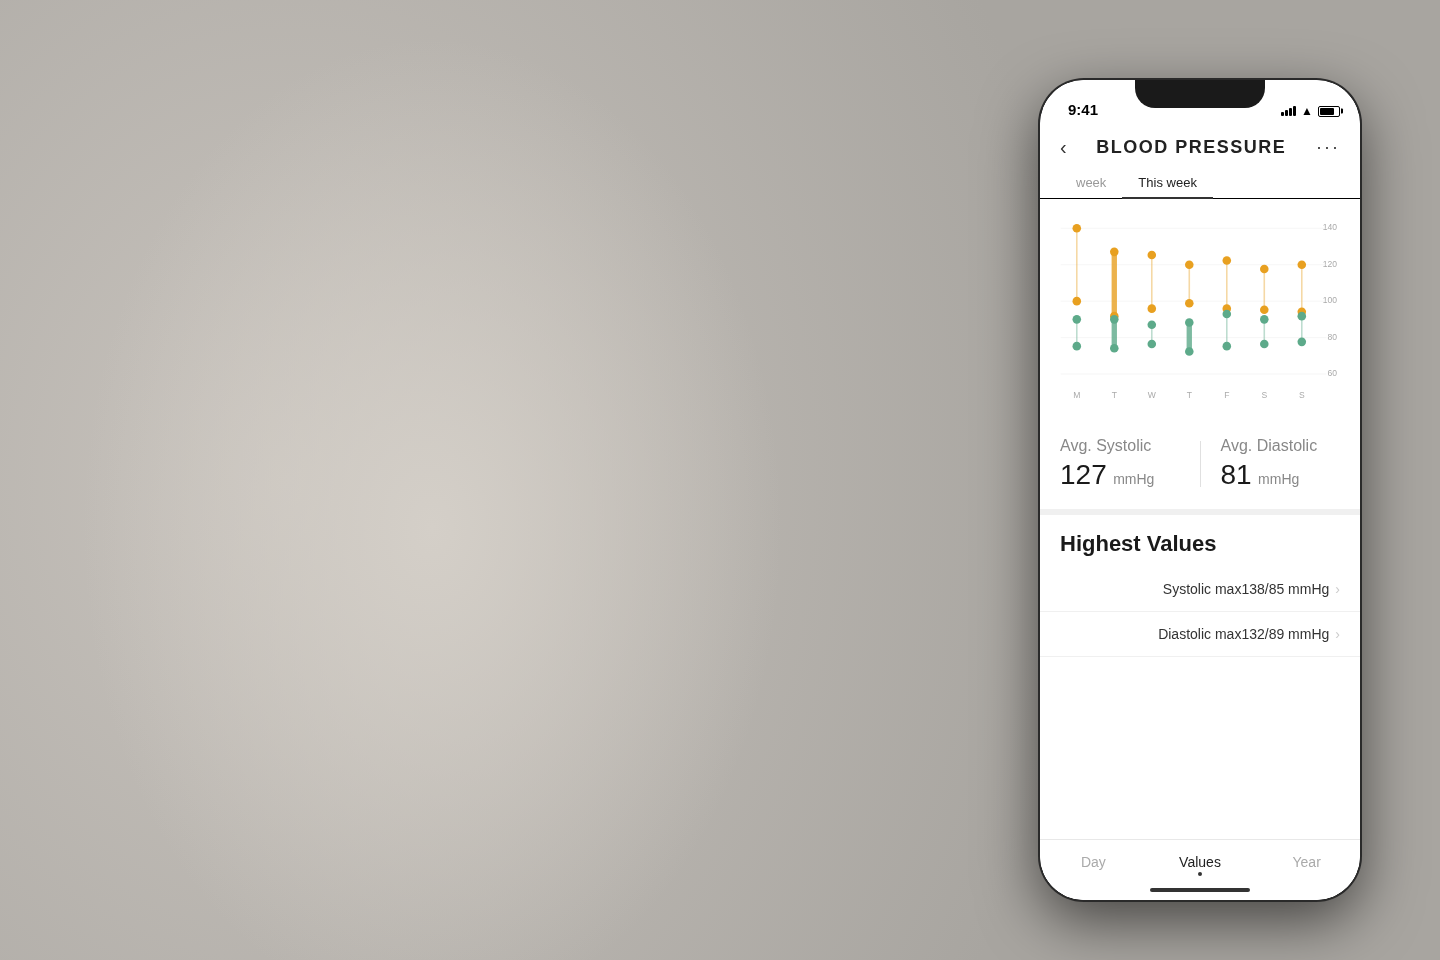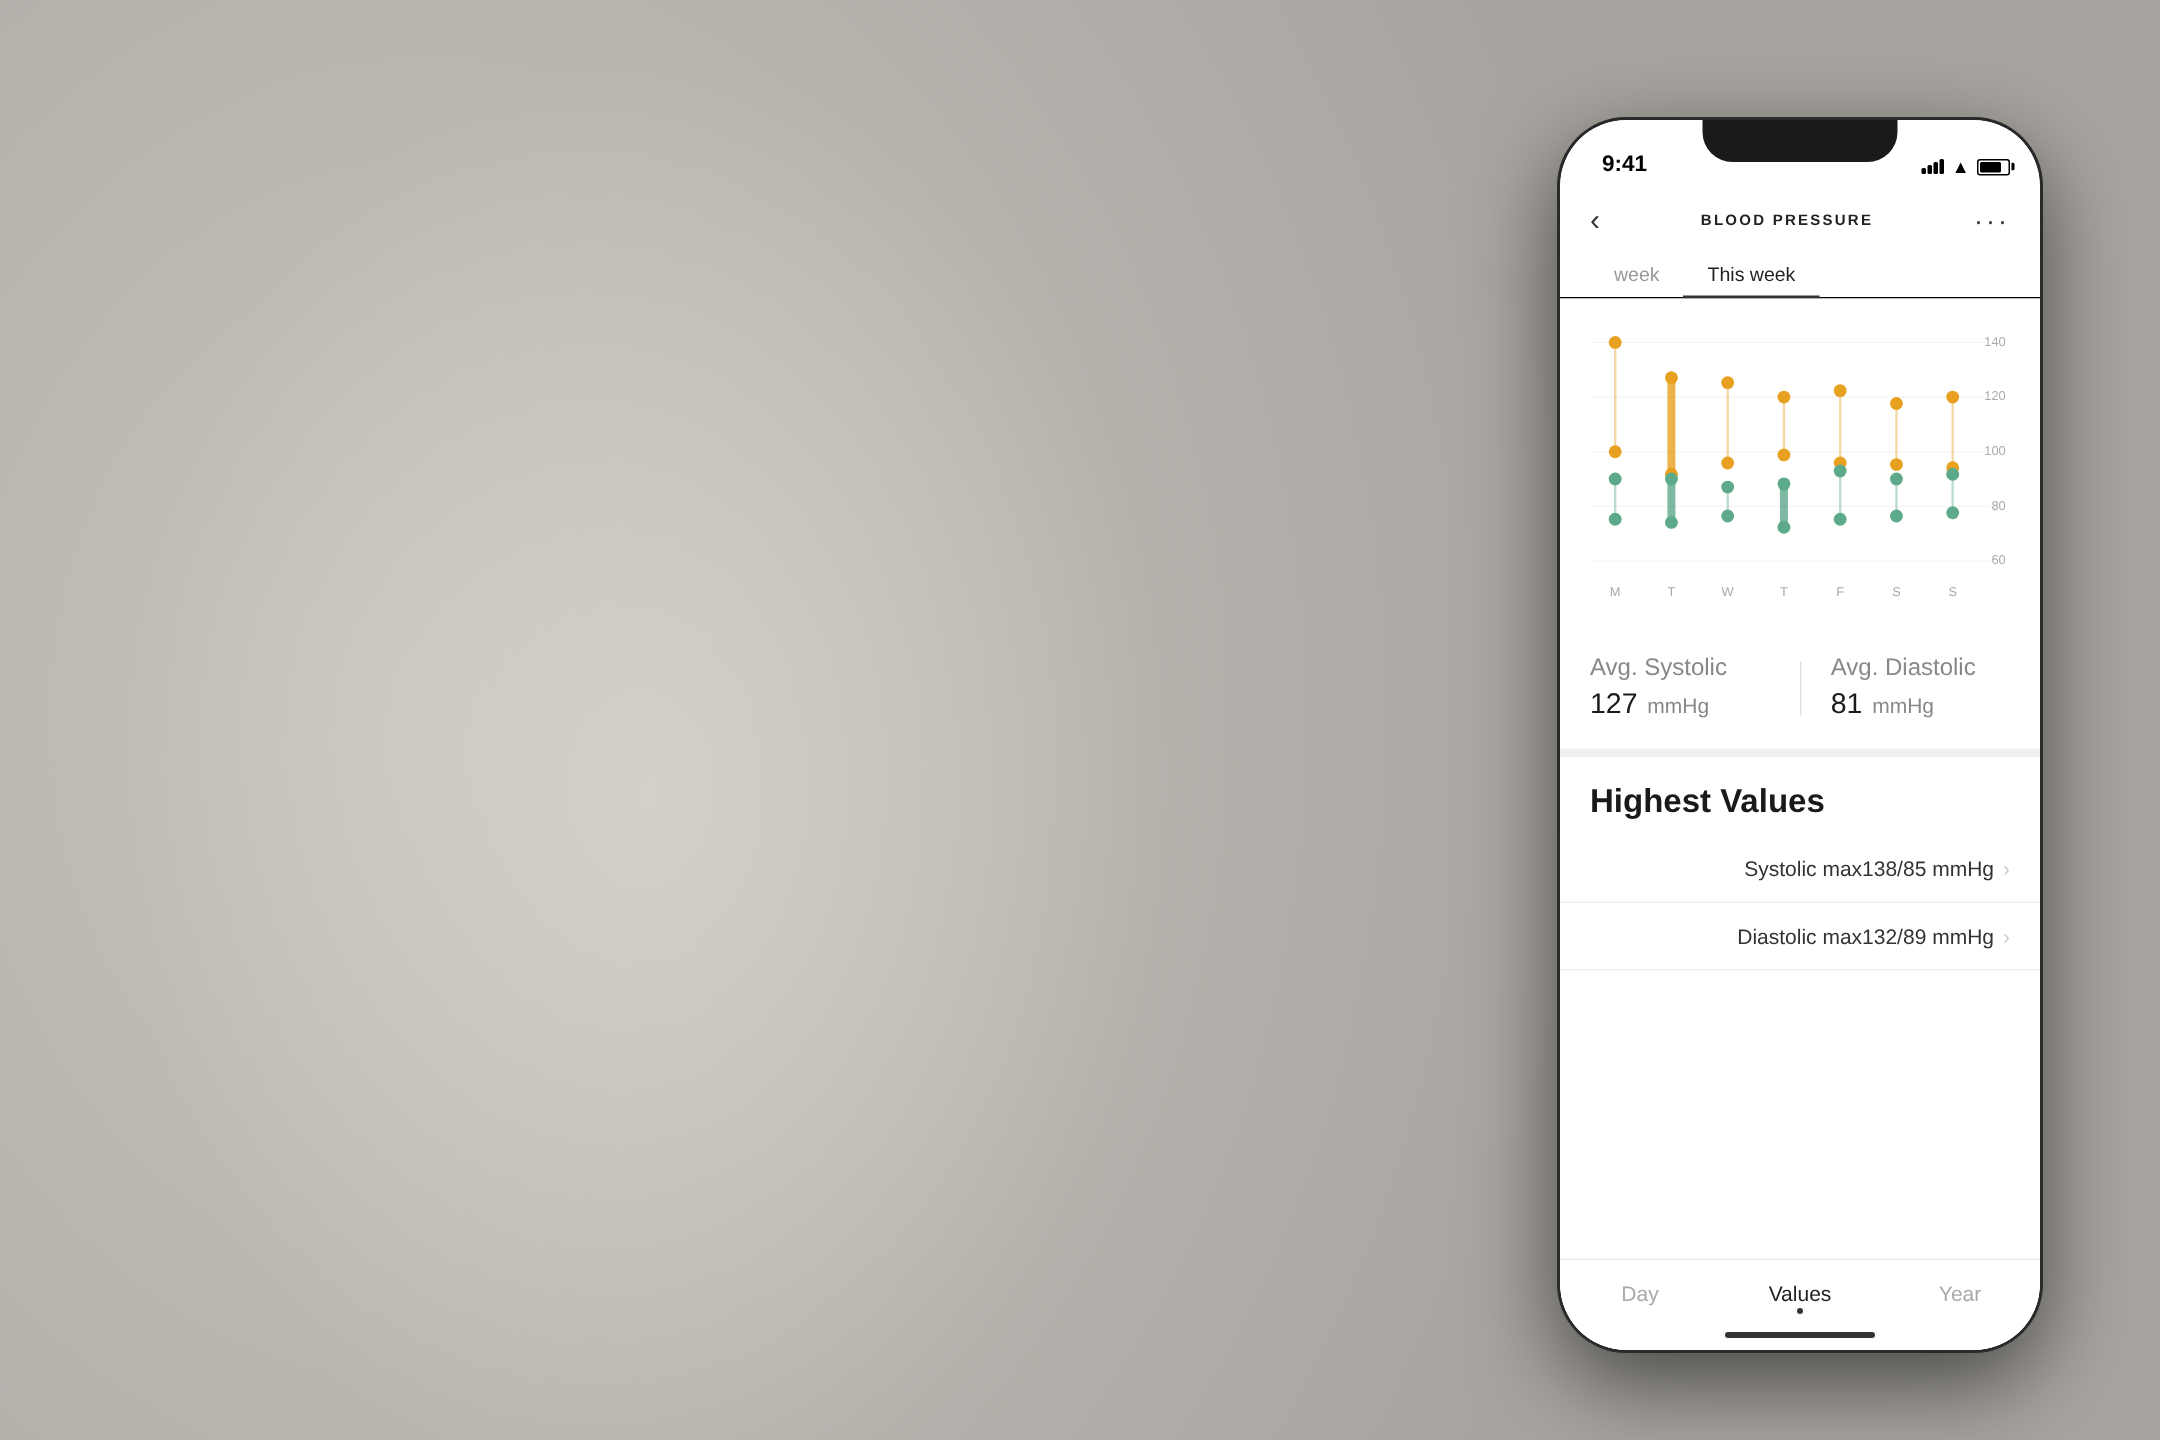--- a/index.html
+++ b/index.html
@@ -146,21 +146,21 @@
       background: white;
     }
 
     .back-btn {
       font-size: 20px;
       color: #333;
       cursor: pointer;
     }
 
     .app-title {
-      font-size: 10px;
+      font-size: 18px;
       font-weight: 700;
       letter-spacing: 1.5px;
       color: #222;
       text-transform: uppercase;
     }
 
     .more-btn {
       font-size: 18px;
       color: #333;
       letter-spacing: 2px;
@@ -224,21 +224,21 @@
       flex: 1;
     }
 
     .stat-label {
       font-size: 16px;
       color: #888;
       margin-bottom: 4px;
     }
 
     .stat-value {
-      font-size: 19px;
+      font-size: 28px;
       font-weight: 300;
       color: #1a1a1a;
     }
 
     .stat-unit {
       font-size: 14px;
       color: #888;
       font-weight: 400;
       margin-left: 2px;
     }

